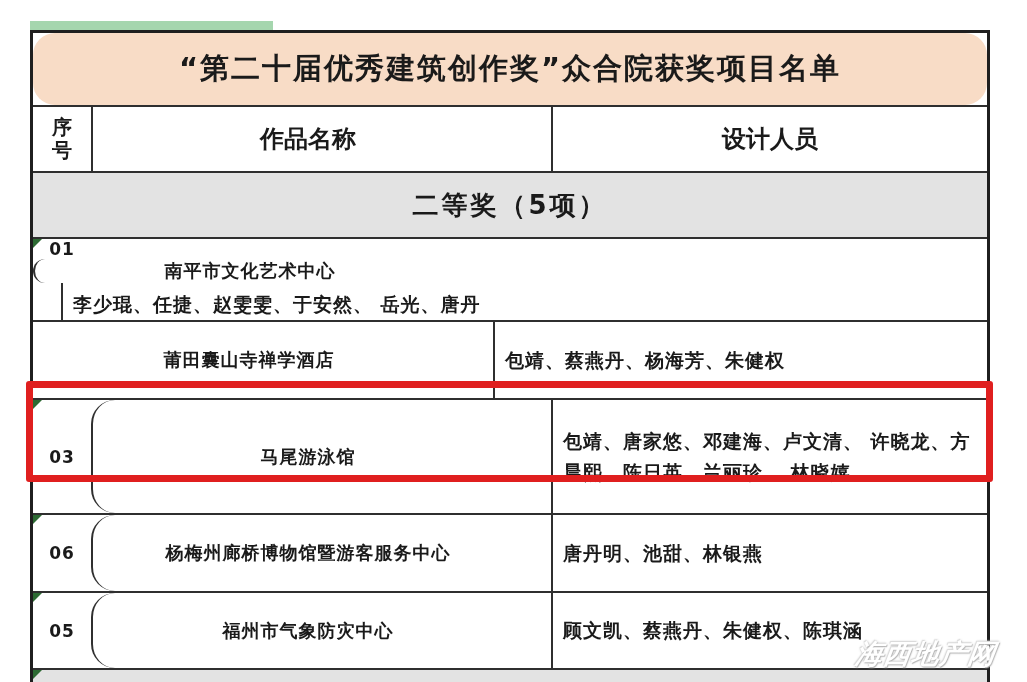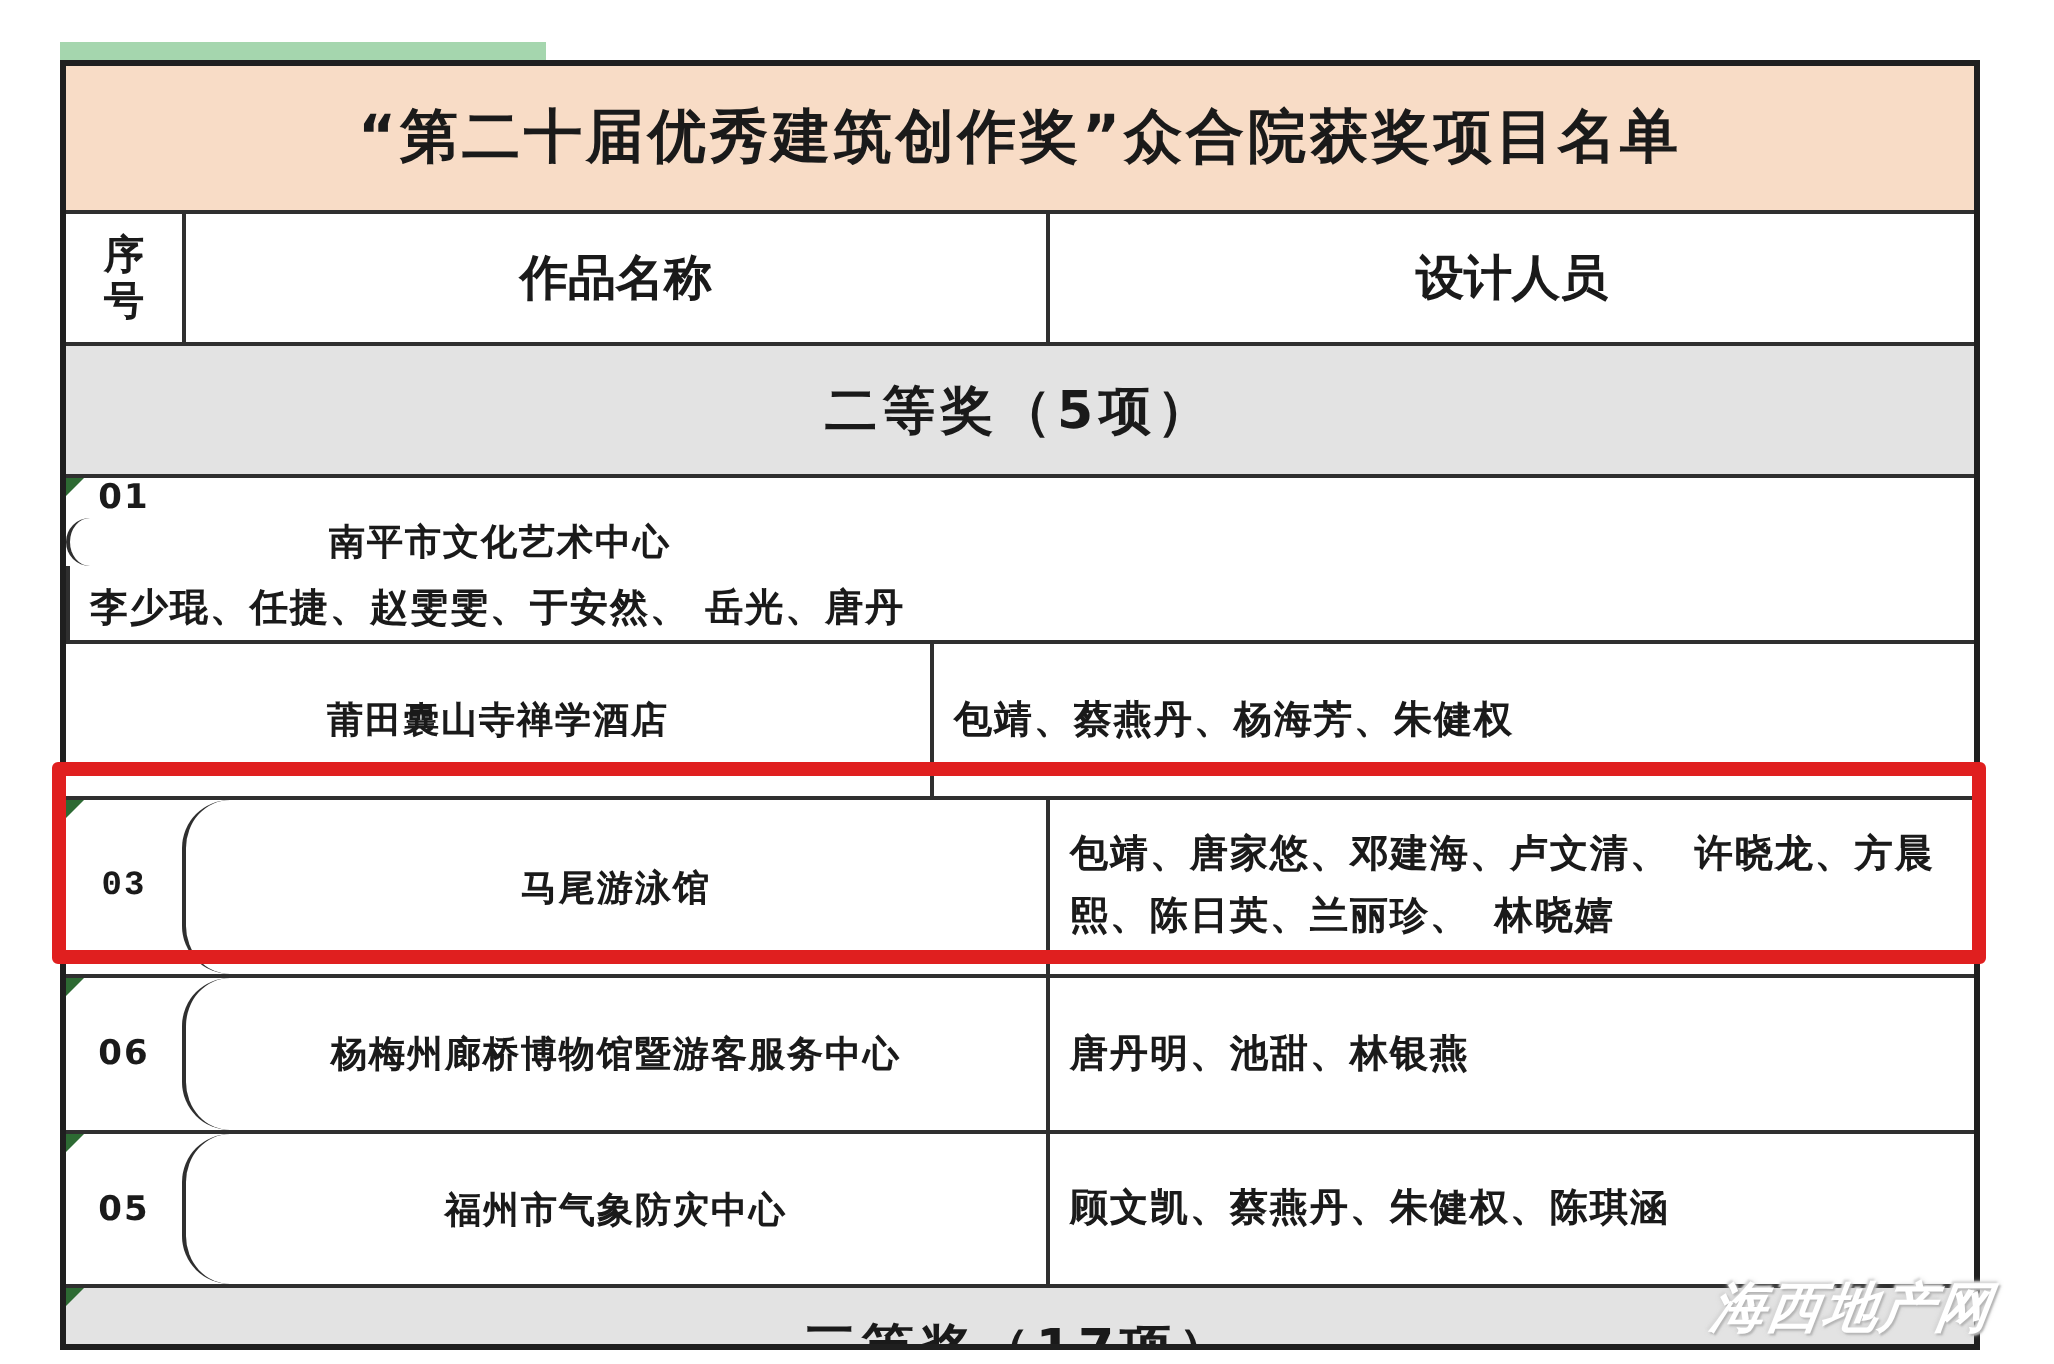--- a/index.html
+++ b/index.html
@@ -17,36 +17,36 @@
     border:3px solid #1f1f1f;box-sizing:border-box;background:#fff;
   }
   .row{display:flex;box-sizing:border-box;border-top:2px solid #2f2f2f;position:relative;}
   .row:first-child{border-top:none;}
   .cell{box-sizing:border-box;border-left:2px solid #2f2f2f;position:relative;
         display:flex;align-items:center;justify-content:center;text-align:center;}
   .cell:first-child{border-left:none;}
   .col-no{width:58px;flex:none;}
   .col-work{width:432px;flex:none;}
   .col-designers{width:464px;flex:1;justify-content:flex-start;text-align:left;
-        padding:6px 10px;align-items:center;}
+        padding:6px 10px;align-items:center;margin-left:28px;}
   .title-row{
     height:72px;background:var(--title-bg,#f8dcc6);
     align-items:center;justify-content:center;
-    font-size:29px;font-weight:bold;letter-spacing:2px;
+    font-size:29px;font-weight:bold;letter-spacing:2px;border-radius:22px;
   }
   .header-row{height:66px;background:#ffffff;font-weight:bold;}
   .header-row .col-no{flex-direction:column;font-size:20px;line-height:1.15;}
   .header-row .col-work,.header-row .col-designers{font-size:24px;justify-content:center;text-align:center;padding:0;}
   .section-row{
     height:66px;background:var(--section-bg,#e3e3e3);
     align-items:center;justify-content:center;
     font-size:26px;font-weight:bold;letter-spacing:3px;
   }
   .data-row{background:#fff;font-weight:bold;}
-  .r1{height:83px;flex-direction:column;} .r2{height:78px;} .r3{height:89px;font-family:Liberation Mono, monospace;} .r4{height:78px;} .r5{height:77px;}
+  .r1{height:83px;flex-direction:column;} .r2{height:78px;} .r3{height:115px;} .r4{height:78px;} .r5{height:77px;}
   .data-row .col-no{font-size:17px;letter-spacing:1px;}
   .data-row .col-work{font-size:18px;letter-spacing:1px;border-radius:24px;}
   .data-row .col-designers{font-size:19px;line-height:1.6;letter-spacing:1px;}
   .partial-row{
     height:30px;background:var(--section-bg,#e3e3e3);overflow:hidden;
     justify-content:center;
   }
   .partial-row .clipped-text{
     margin-top:13px;font-size:26px;font-weight:bold;letter-spacing:3px;
   }

